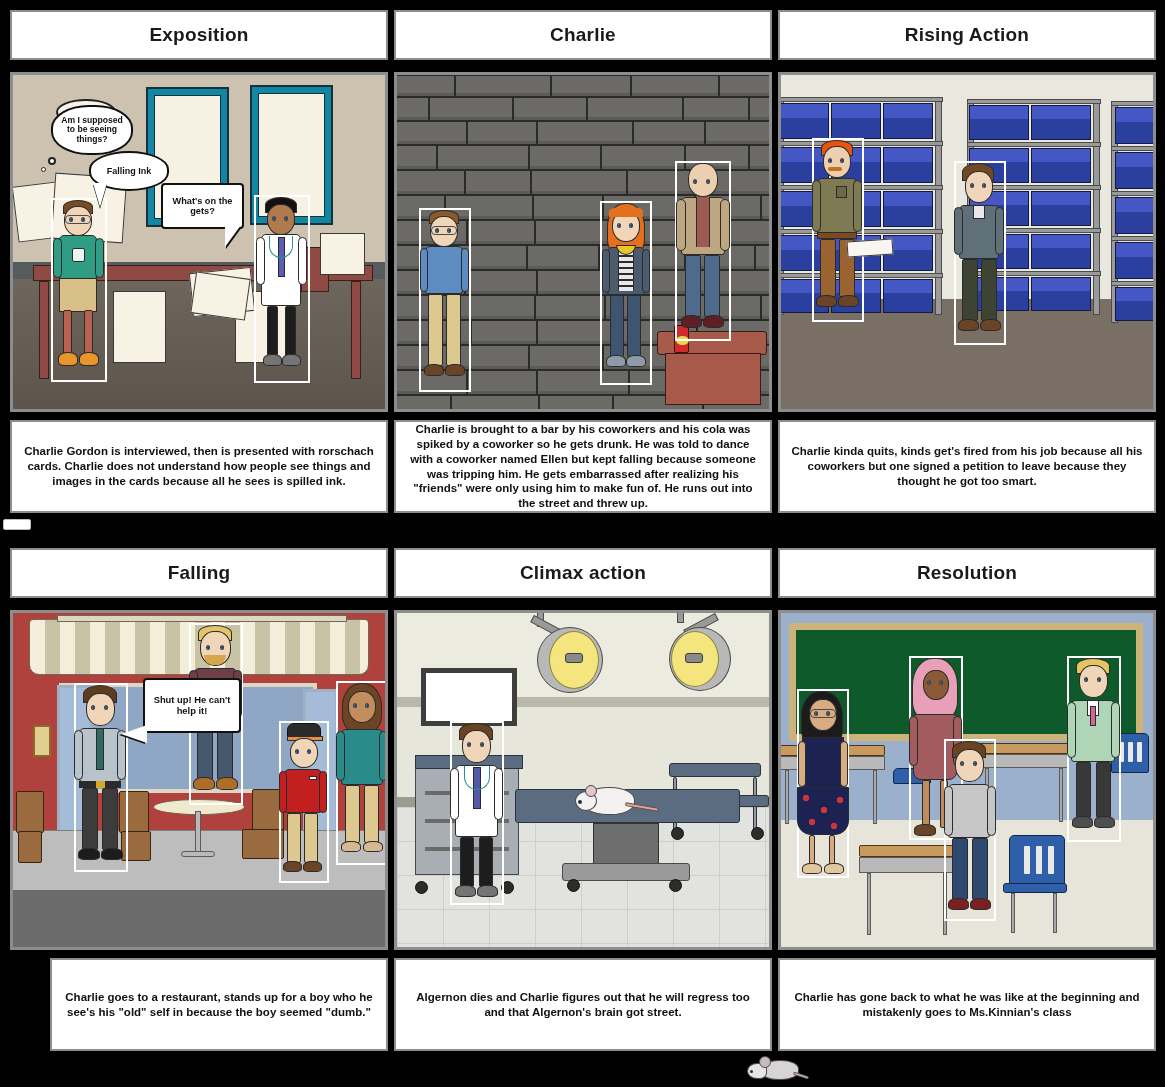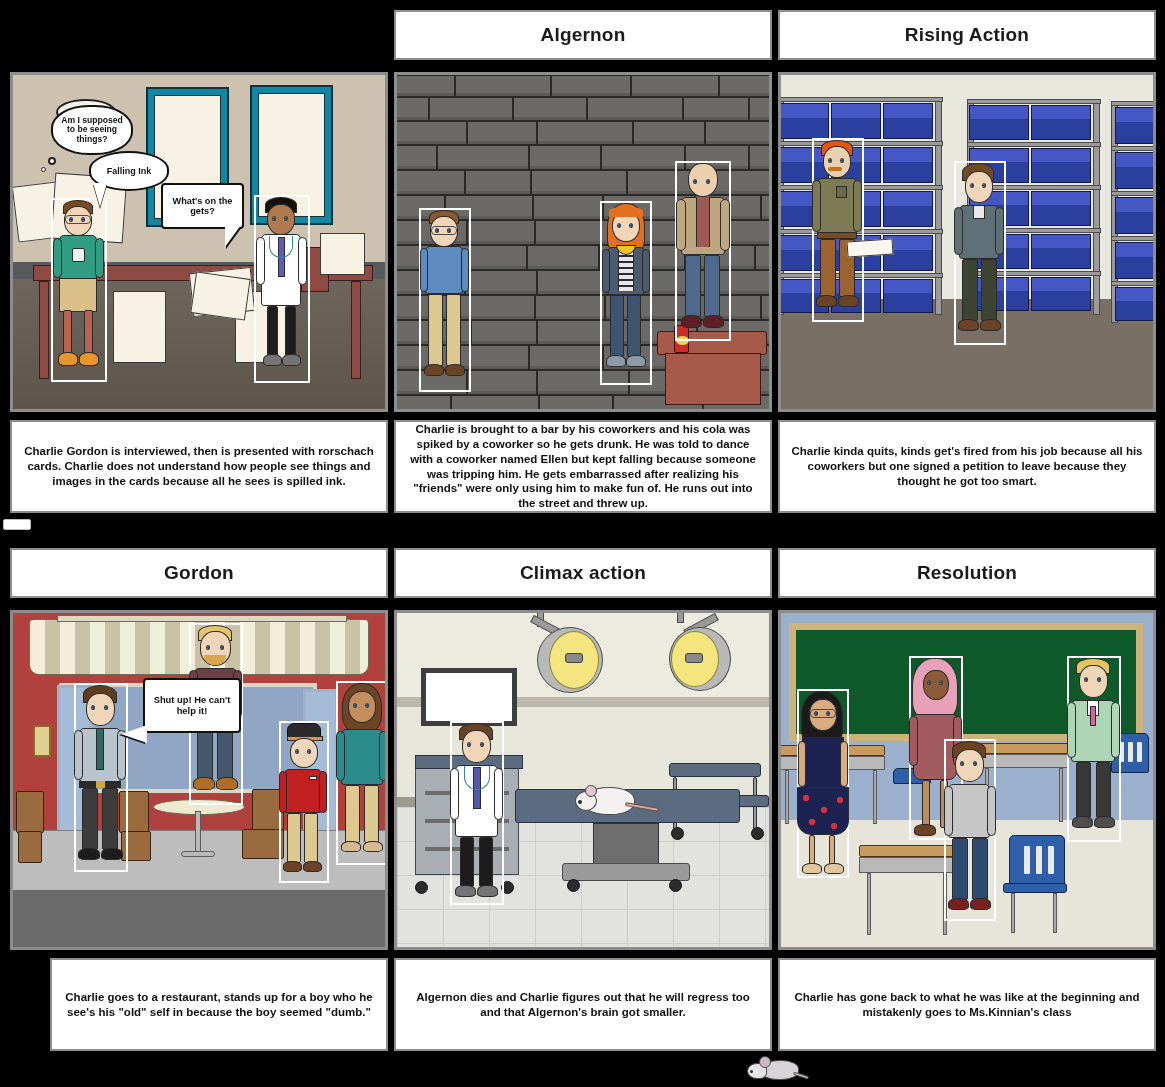--- a/index.html
+++ b/index.html
@@ -125,23 +125,28 @@
 
   
   .mid-handle { position:absolute; left:3px; top:519px; width:28px; height:11px;
     background:#ffffff; border:1px solid #bdbdbd; border-radius:2px; }
 </style>
 </head>
 <body>
 
 <div id="board">
 
+  <div class="cell col0" style="top:10px;">
+    <div class="title-box">
+        <span class="t">Exposition</span>
+      </div>
+  </div>
   <div class="cell col1" style="top:10px;">
     <div class="title-box">
-        <span class="t">Algernon</span>
+        <span class="t">Charlie</span>
       </div>
   </div>
   <div class="cell col2" style="top:10px;">
     <div class="title-box">
         <span class="t">Rising Action</span>
       </div>
   </div>
 
   <div class="cell col0" style="top:72px;">
     <div class="scene">
@@ -560,21 +565,21 @@
   <div class="cell col1" style="top:420px;">
     <div class="cap-box">
         <span class="c">Charlie is brought to a bar by his coworkers and his cola was spiked by a coworker so he gets drunk. He was told to dance with a coworker named Ellen but kept falling because someone was tripping him. He gets embarrassed after realizing his "friends" were only using him to make fun of. He runs out into the street and threw up.</span>
       </div>
   </div>
 
   <div class="mid-handle"></div>
 
   <div class="cell col0" style="top:548px;">
     <div class="title-box">
-        <span class="t">Gordon</span>
+        <span class="t">Falling</span>
       </div>
   </div>
   <div class="cell col1" style="top:548px;">
     <div class="title-box">
         <span class="t">Climax action</span>
       </div>
   </div>
   <div class="cell col2" style="top:548px;">
     <div class="title-box">
         <span class="t">Resolution</span>
@@ -868,21 +873,21 @@
     </div>
   </div>
 
   <div class="cell col0" style="top:958px;padding-left:40px;">
     <div class="cap-box">
         <span class="c">Charlie goes to a restaurant, stands up for a boy who he see's his "old" self in because the boy seemed "dumb."</span>
       </div>
   </div>
   <div class="cell col1" style="top:958px;">
     <div class="cap-box">
-        <span class="c">Algernon dies and Charlie figures out that he will regress too and that Algernon's brain got smaller.</span>
+        <span class="c">Algernon dies and Charlie figures out that he will regress too and that Algernon's brain got street.</span>
       </div>
   </div>
   <div class="cell col2" style="top:958px;">
     <div class="cap-box">
         <span class="c">Charlie has gone back to what he was like at the beginning and mistakenly goes to Ms.Kinnian's class</span>
       </div>
   </div>
 
   <div class="footer-mouse">
     <div class="abs" style="left:14px; top:6px; width:40px; height:20px; background:#d6d4d6; border:1.5px solid #4a4a4a; border-radius:52% 44% 45% 50%;"></div>

